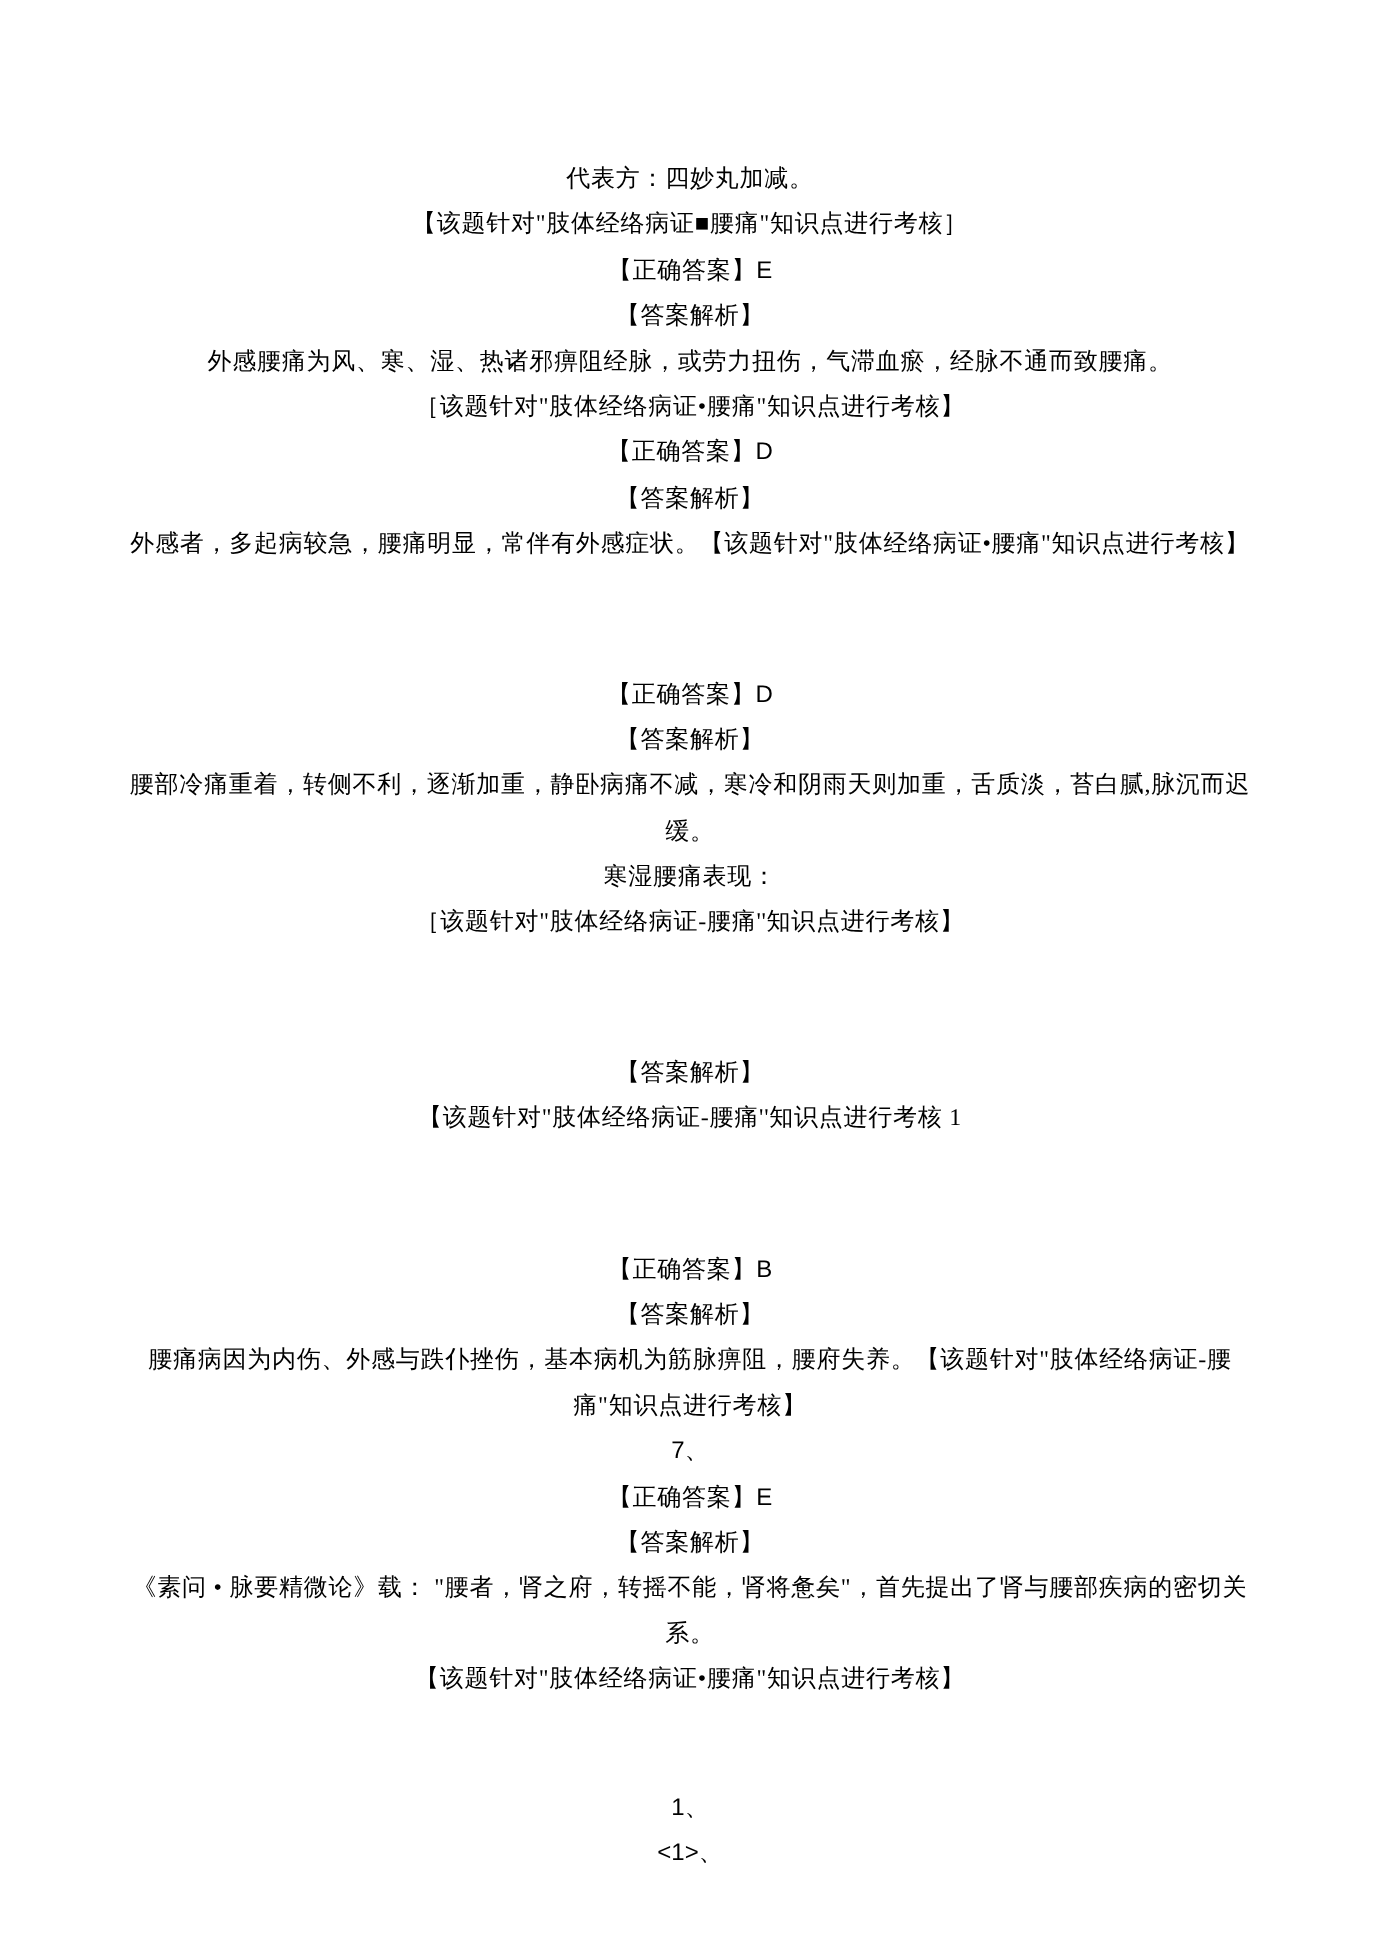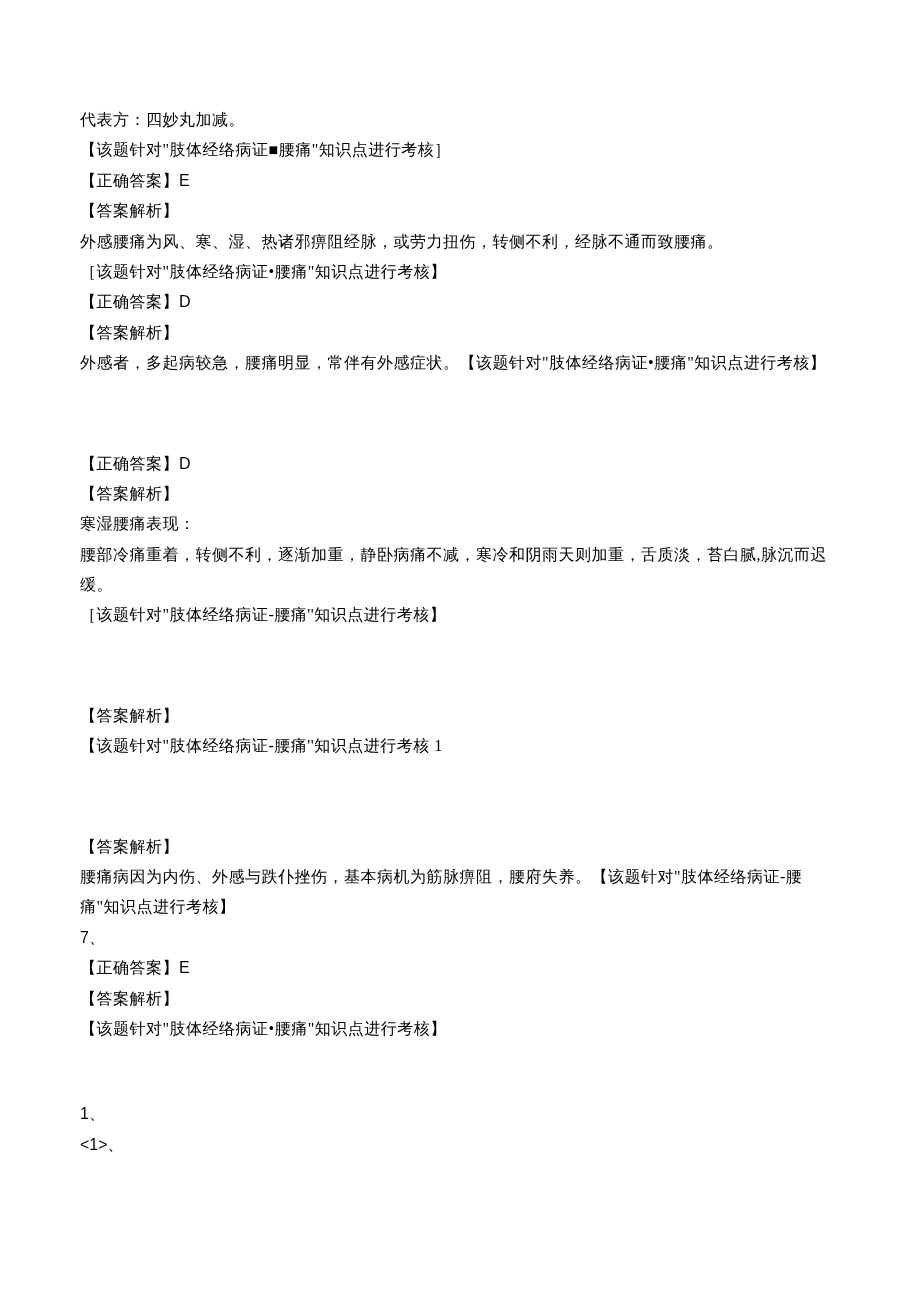--- a/index.html
+++ b/index.html
@@ -12,73 +12,78 @@
   }
   .page {
     padding: 105px 80px 60px 80px;
     box-sizing: border-box;
     font-size: 16px;
     line-height: 1.9;
   }
   .line {
     display: block;
     letter-spacing: 0.5px;
+    text-align: center;
   }
   .gap-medium { height: 55px; }
   .gap-large { height: 70px; }
   .latin {
     font-family: "Arial", "Helvetica", sans-serif;
     letter-spacing: 0;
   }
 </style>
 </head>
 <body>
 
 <div class="page">
 
   <span class="line">代表方：四妙丸加减。</span>
   <span class="line">【该题针对"肢体经络病证■腰痛"知识点进行考核］</span>
   <span class="line">
     <span>【正确答案】</span><span class="latin">E</span>
   </span>
   <span class="line">【答案解析】</span>
-  <span class="line">外感腰痛为风、寒、湿、热诸邪痹阻经脉，或劳力扭伤，转侧不利，经脉不通而致腰痛。</span>
+  <span class="line">外感腰痛为风、寒、湿、热诸邪痹阻经脉，或劳力扭伤，气滞血瘀，经脉不通而致腰痛。</span>
   <span class="line">［该题针对"肢体经络病证•腰痛"知识点进行考核】</span>
   <span class="line">
     <span>【正确答案】</span><span class="latin">D</span>
   </span>
   <span class="line">【答案解析】</span>
   <span class="line">外感者，多起病较急，腰痛明显，常伴有外感症状。【该题针对"肢体经络病证•腰痛"知识点进行考核】</span>
 
   <div class="gap-large"></div>
 
   <span class="line">
     <span>【正确答案】</span><span class="latin">D</span>
   </span>
   <span class="line">【答案解析】</span>
+  <span class="line">腰部冷痛重着，转侧不利，逐渐加重，静卧病痛不减，寒冷和阴雨天则加重，舌质淡，苔白腻,脉沉而迟缓。</span>
   <span class="line">寒湿腰痛表现：</span>
-  <span class="line">腰部冷痛重着，转侧不利，逐渐加重，静卧病痛不减，寒冷和阴雨天则加重，舌质淡，苔白腻,脉沉而迟缓。</span>
   <span class="line">［该题针对"肢体经络病证-腰痛''知识点进行考核】</span>
 
   <div class="gap-large"></div>
 
   <span class="line">【答案解析】</span>
   <span class="line">【该题针对"肢体经络病证-腰痛''知识点进行考核 1</span>
 
   <div class="gap-large"></div>
 
+  <span class="line">
+    <span>【正确答案】</span><span class="latin">B</span>
+  </span>
   <span class="line">【答案解析】</span>
   <span class="line">腰痛病因为内伤、外感与跌仆挫伤，基本病机为筋脉痹阻，腰府失养。【该题针对"肢体经络病证-腰痛"知识点进行考核】</span>
   <span class="line">
     <span class="latin">7、</span>
   </span>
   <span class="line">
     <span>【正确答案】</span><span class="latin">E</span>
   </span>
   <span class="line">【答案解析】</span>
+  <span class="line">《素问 • 脉要精微论》载：  "腰者，肾之府，转摇不能，肾将惫矣"，首先提出了肾与腰部疾病的密切关系。</span>
   <span class="line">【该题针对"肢体经络病证•腰痛"知识点进行考核】</span>
 
   <div class="gap-medium"></div>
 
   <span class="line">
     <span class="latin">1、</span>
   </span>
   <span class="line">
     <span class="latin">&lt;1&gt;、</span>
   </span>

